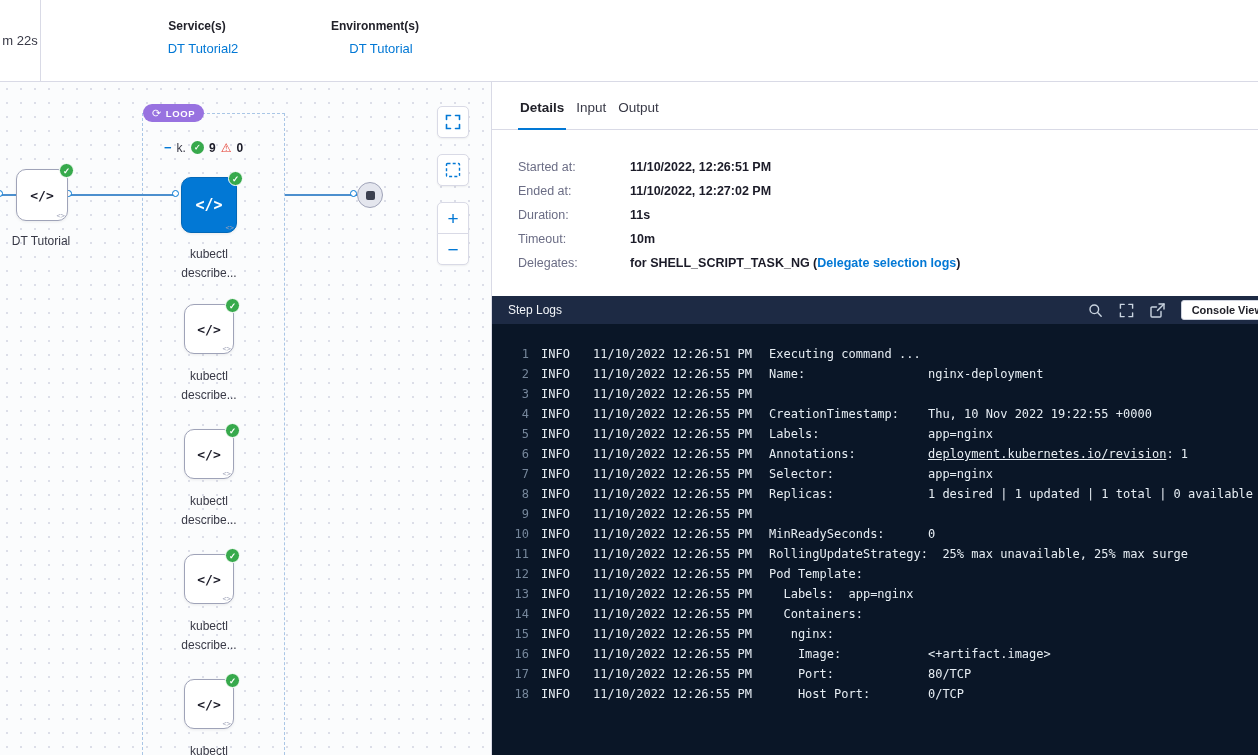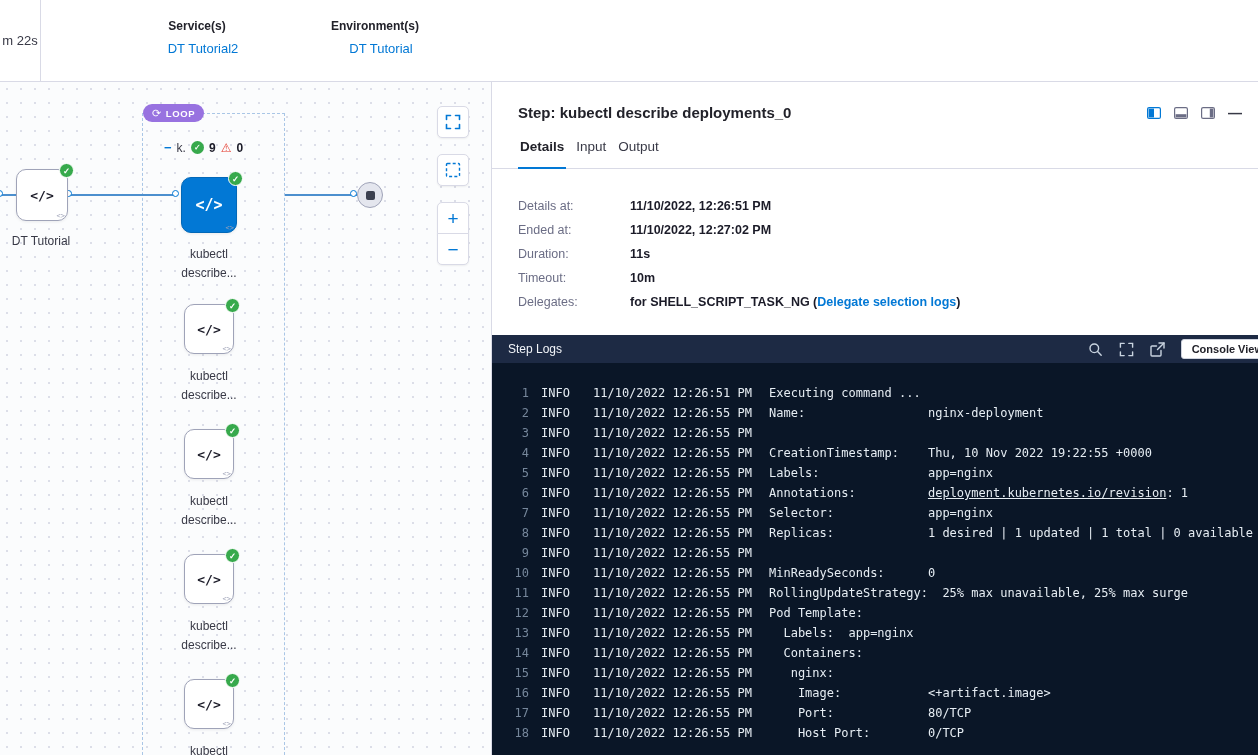--- a/index.html
+++ b/index.html
@@ -225,54 +225,30 @@
             </svg>
         </button>
         <div class="zgroup">
           <button class="zbtn">+</button>
           <button class="zbtn">−</button>
         </div>
       </div>
     </div>
 
     <section class="panel">
-      <div class="panel-top">
-        <h1>Step: kubectl describe deployments_0</h1>
-        <div class="panel-icons">
-          <span>
-            <svg width="14" height="12" viewBox="0 0 14 12">
-                <rect x="0.6" y="0.6" width="12.8" height="10.8" rx="1.5" fill="none" stroke="#0278d5" stroke-width="1.2"></rect>
-                <rect x="1.6" y="1.6" width="5.4" height="8.8" fill="#0278d5"></rect>
-              </svg>
-          </span>
-          <span>
-            <svg width="14" height="12" viewBox="0 0 14 12">
-                <rect x="0.6" y="0.6" width="12.8" height="10.8" rx="1.5" fill="none" stroke="#6b6d85" stroke-width="1.2"></rect>
-                <rect x="1.6" y="7.2" width="10.8" height="3.2" fill="#6b6d85"></rect>
-              </svg>
-          </span>
-          <span>
-            <svg width="14" height="12" viewBox="0 0 14 12">
-                <rect x="0.6" y="0.6" width="12.8" height="10.8" rx="1.5" fill="none" stroke="#6b6d85" stroke-width="1.2"></rect>
-                <rect x="8.8" y="1.6" width="3.6" height="8.8" fill="#6b6d85"></rect>
-              </svg>
-          </span>
-          <span class="min">—</span>
-        </div>
-      </div>
 
       <nav class="tabs">
         <span class="tab active">Details</span>
         <span class="tab">Input</span>
         <span class="tab">Output</span>
       </nav>
 
       <div class="details">
         <div class="drow">
-          <span class="dlabel">Details at:</span>
+          <span class="dlabel">Started at:</span>
           <span class="dvalue">11/10/2022, 12:26:51 PM</span>
         </div>
         <div class="drow">
           <span class="dlabel">Ended at:</span>
           <span class="dvalue">11/10/2022, 12:27:02 PM</span>
         </div>
         <div class="drow">
           <span class="dlabel">Duration:</span>
           <span class="dvalue">11s</span>
         </div>

